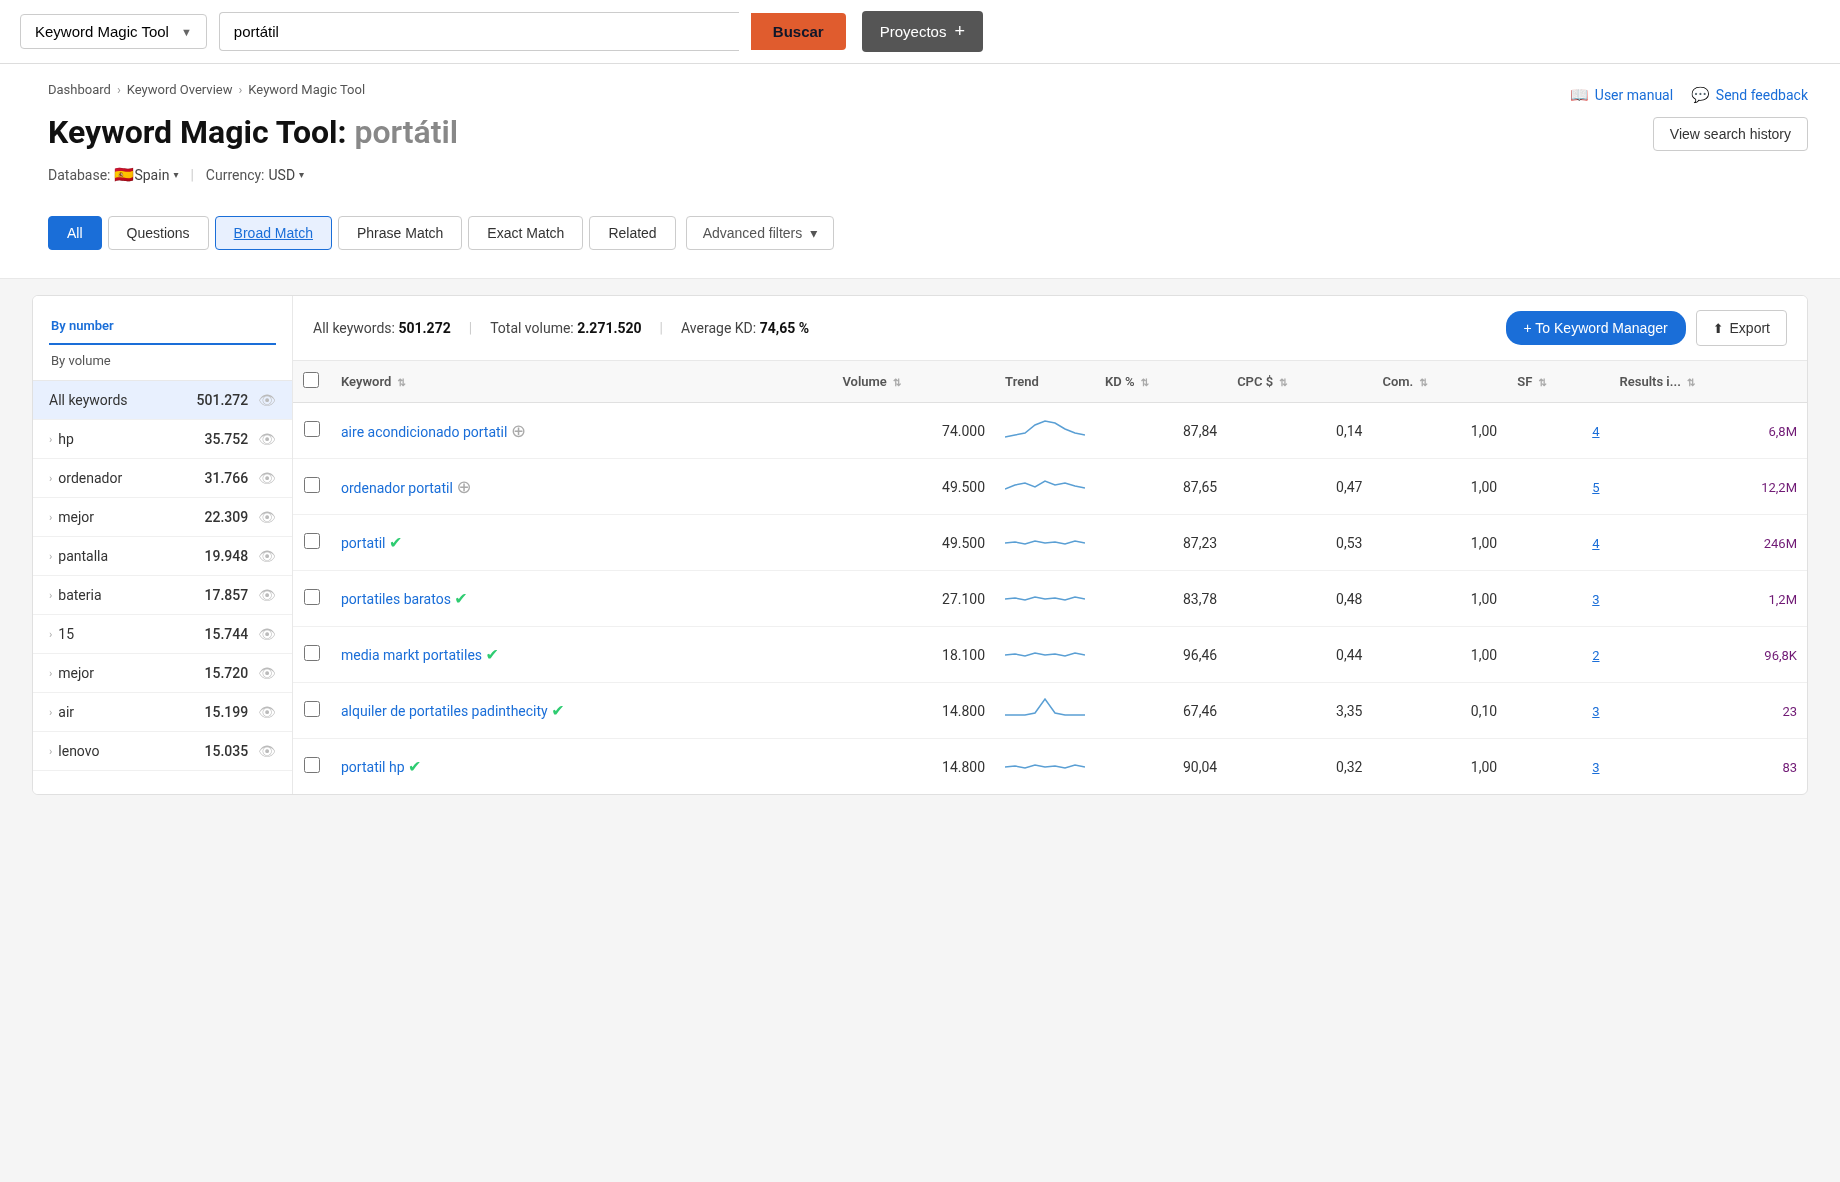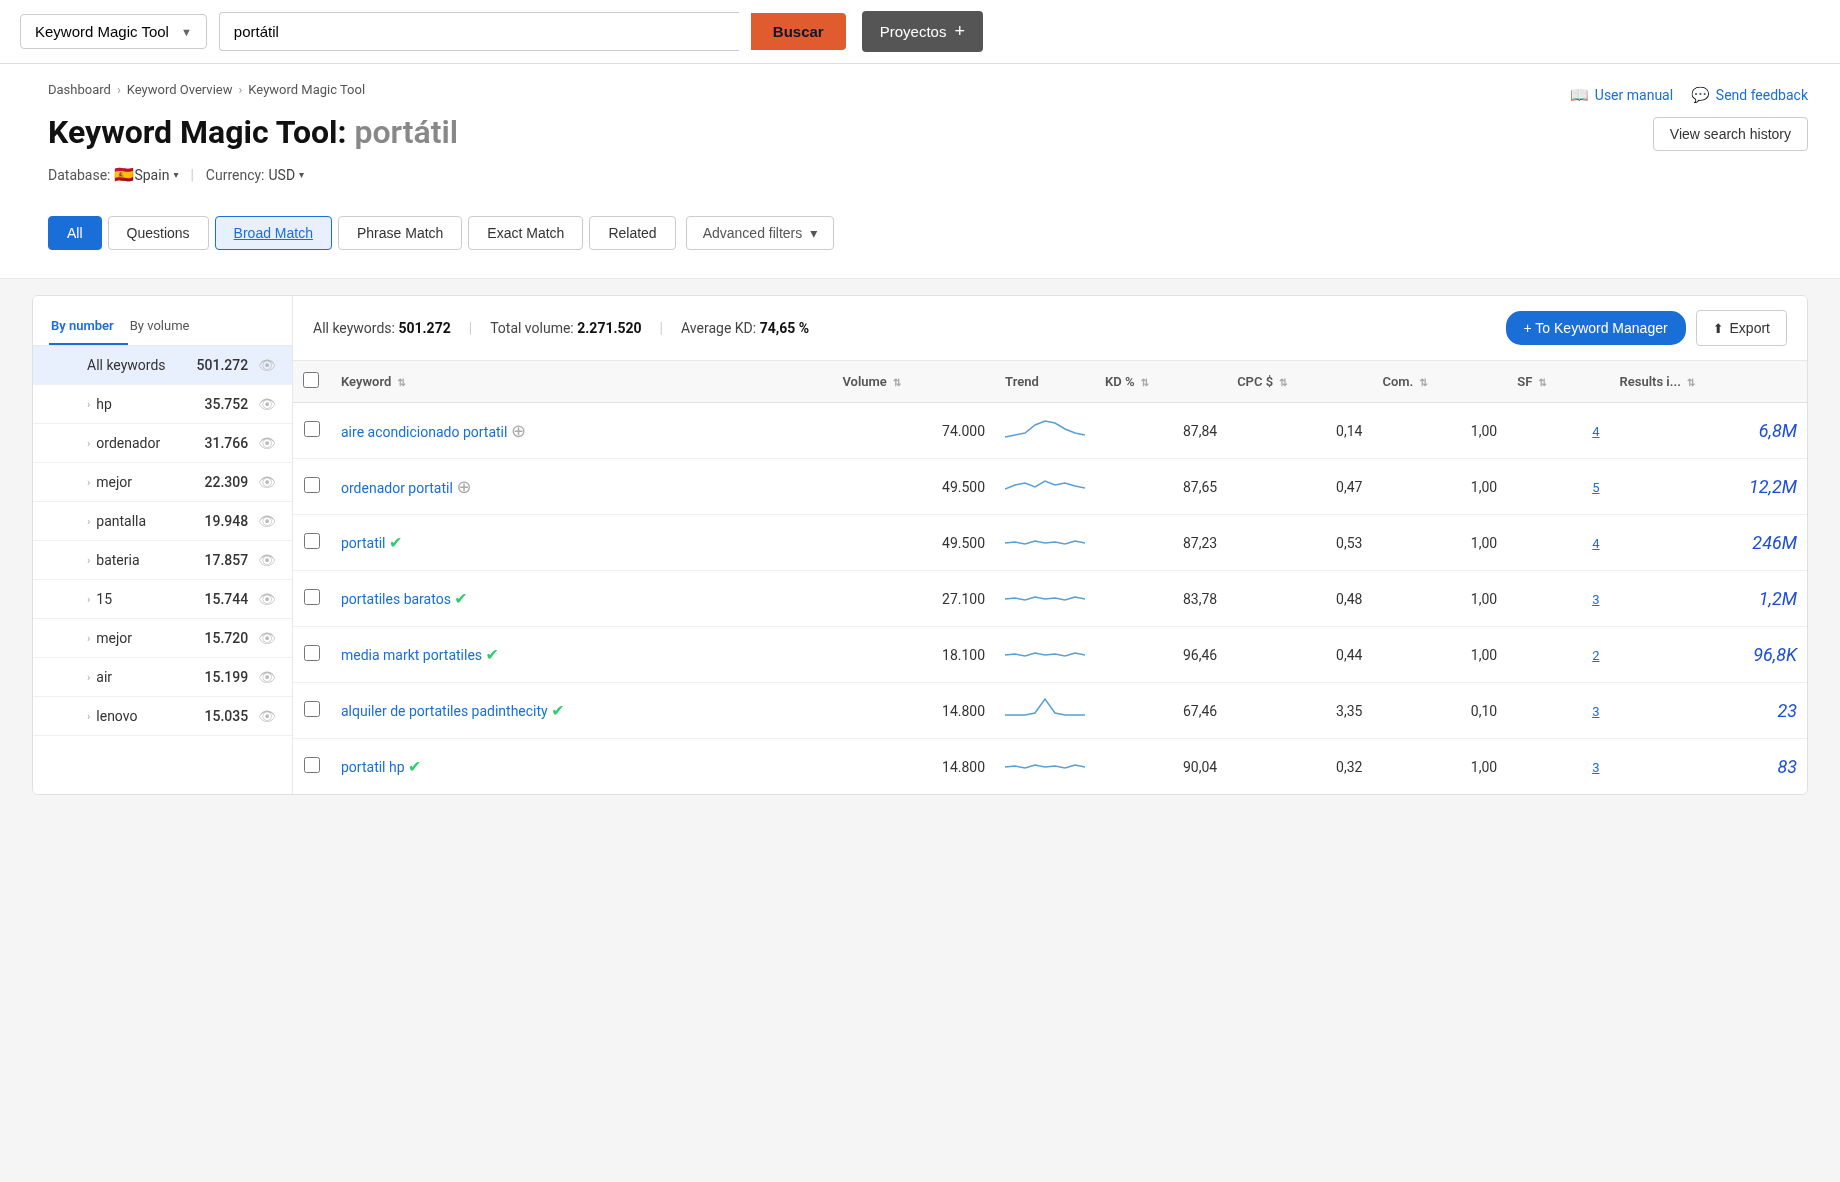--- a/index.html
+++ b/index.html
@@ -186,20 +186,21 @@
       width: 260px;
       min-width: 260px;
       border-right: 1px solid #e8e8e8;
       background: #fff;
     }
     .sort-tabs {
       display: flex;
       padding: 14px 16px 0 16px;
       gap: 0;
       border-bottom: 1px solid #e8e8e8;
+      flex-direction: column;
     }
     .sort-tab {
       padding: 8px 14px 10px 2px;
       font-size: 13px;
       cursor: pointer;
       color: #555;
       border-bottom: 2px solid transparent;
     }
     .sort-tab.active {
       color: #1a6ed8;
@@ -211,21 +212,21 @@
       display: flex;
       align-items: center;
       justify-content: space-between;
       padding: 11px 16px;
       border-bottom: 1px solid #f0f0f0;
       cursor: pointer;
       font-size: 14px;
       color: #333;
     }
     .sidebar-item.active-item { background: #e8f0fe; }
-    .sidebar-item-left { display: flex; align-items: center; gap: 6px; margin-left: 38px; }
+    .sidebar-item-left { display: flex; align-items: center; gap: 6px; }
     .sidebar-chevron { color: #aaa; font-size: 11px; }
     .sidebar-count { color: #333; font-size: 14px; font-weight: 500; }
     .sidebar-eye { color: #bbb; font-size: 14px; margin-left: 6px; }
     .sidebar-item-right { display: flex; align-items: center; gap: 4px; }
 
     
     .right-area { flex: 1; overflow: hidden; }
 
     
     .stats-row {
@@ -289,21 +290,21 @@
       border-right: none;
     }
     .kw-table th .sort-icon { color: #aaa; font-size: 10px; margin-left: 3px; }
     .kw-table td {
       padding: 12px 10px;
       border-bottom: 1px solid #f0f0f0;
       vertical-align: middle;
     }
     .kw-table tr:last-child td { border-bottom: none; }
     .kw-link { color: #1a6ed8; text-decoration: none; font-size: 14px; }
-    .results-link { color: #1d4ed8; text-decoration: none; font-size: 18px; font-style: italic; }
+    .results-link { color: #701a75; text-decoration: none; font-size: 13px; }
     .check-col { width: 38px; text-align: center; }
     .keyword-col { min-width: 220px; }
     .trend-col { width: 100px; text-align: center; }
     .num-col { text-align: right; }
     .sf-link { color: #1a6ed8; text-decoration: underline; font-size: 13px; }
 
     
     .status-green { color: #2ecc71; font-size: 16px; }
     .plus-circle { color: #aaa; font-size: 18px; cursor: pointer; }
 

